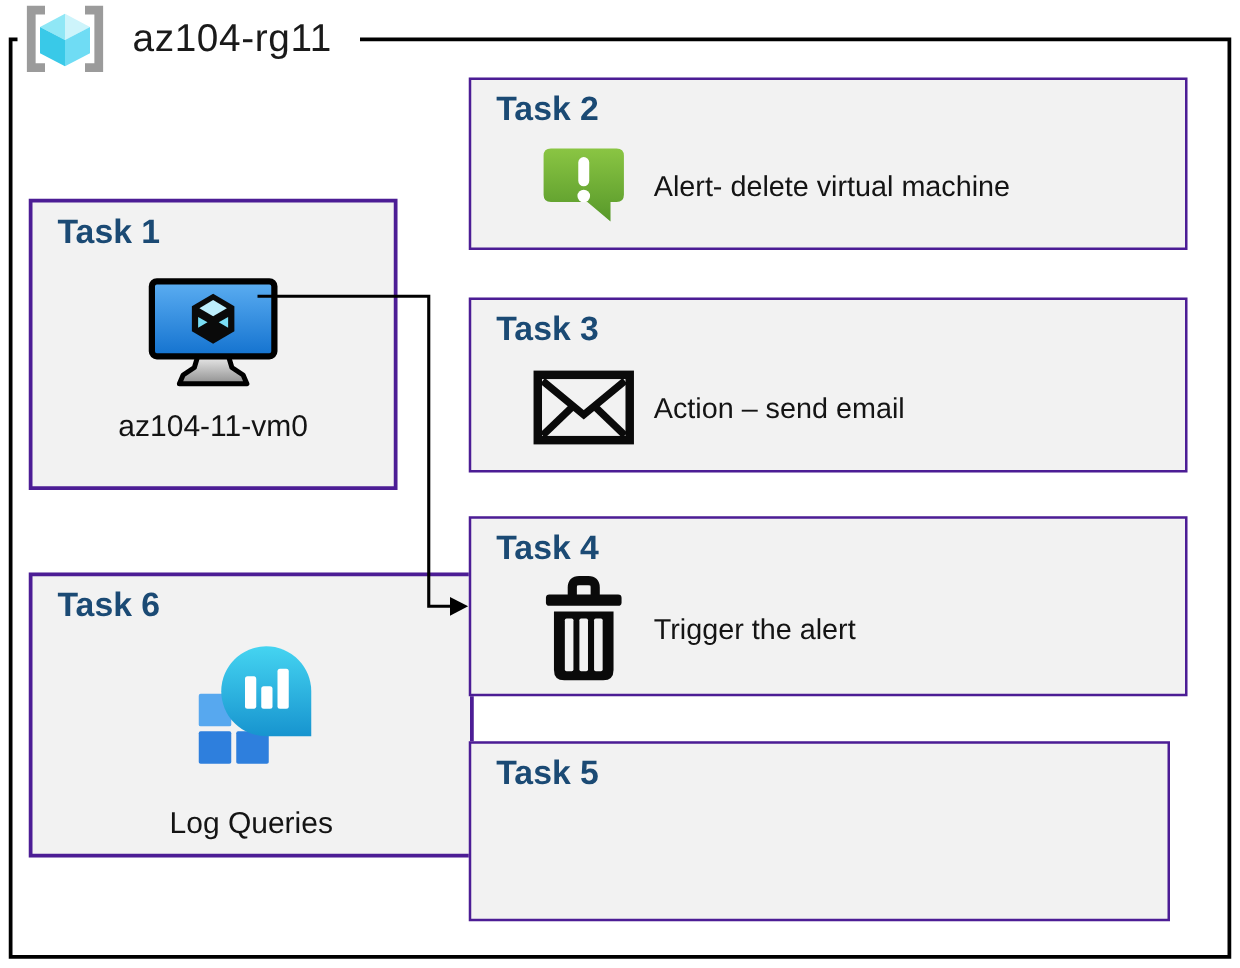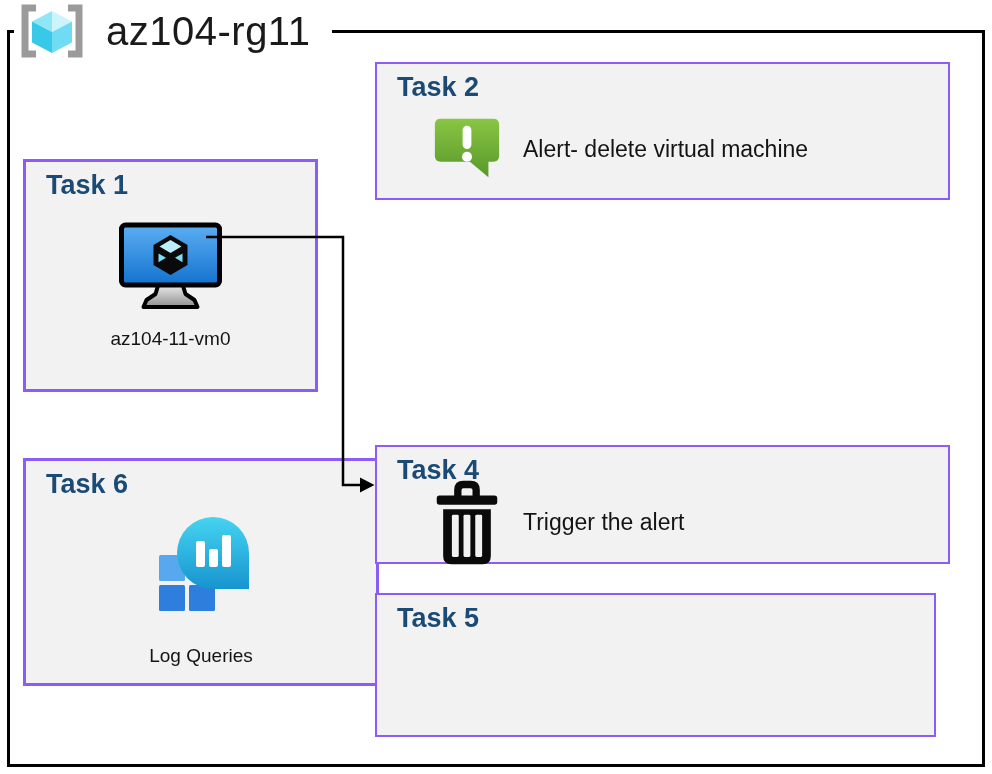--- a/index.html
+++ b/index.html
@@ -9,44 +9,44 @@
   }
   .outer-box {
     position:absolute; left:7px; top:30px; width:978px; height:737px;
     border:3px solid #000; box-sizing:border-box; background:#fff;
   }
   .rg-header {
     position:absolute; left:14px; top:2px; height:58px; z-index:4;
     display:flex; align-items:center; gap:16px;
     background:#ffffff; padding-right:22px;
   }
-  .rg-title { font-size:40px; color:#1a1a1a; letter-spacing:0.5px; }
+  .rg-title { font-size:31px; color:#1a1a1a; letter-spacing:0.5px; }
 
   .task-box {
     position:absolute; background:#f2f2f2; box-sizing:border-box;
-    border:2px solid #8b5cf6; z-index:2;
+    border:2px solid #4c1d95; z-index:2;
   }
   .task-box.left { border-width:3px;margin-top:26px; }
   .task-title {
     position:absolute; left:20px; top:8px;
     font-size:27px; font-weight:700; color:#1b4a74;
   }
   
   .task-row {
     position:absolute; left:34px; right:12px; top:42px; bottom:6px;
     display:flex; align-items:center;
   }
   .icon-cell { width:112px; display:flex; justify-content:center; align-items:center; flex:0 0 112px; }
   .task-desc { font-size:23px; color:#141414; white-space:nowrap; }
 
   
   .center-icon { position:absolute; left:0; right:0; display:flex; justify-content:center; }
   .center-label {
     position:absolute; left:0; right:0; text-align:center;
-    font-size:19px; color:#141414;
+    font-size:24px; color:#141414;
   }
 
   .connector-svg {
     position:absolute; left:0; top:0; z-index:5; pointer-events:none;
   }
 </style>
 </head>
 <body>
 
 <div class="canvas">
@@ -127,22 +127,36 @@
           </defs>
           <path d="M13 7 H67 Q73 7 73 13 V45 Q73 51 67 51 H62 L62 67 L43 51 H13 Q7 51 7 45 V13 Q7 7 13 7 Z" fill="url(#alertgreen)"></path>
           <rect x="35.5" y="14" width="9" height="24" rx="4.5" fill="#ffffff"></rect>
           <circle cx="40" cy="46" r="5.2" fill="#ffffff"></circle>
         </svg>
       </span>
       <span class="task-desc">Alert- delete virtual machine</span>
     </div>
   </div>
 
+  <div class="task-box" style="left:375px; top:238px; width:575px; height:140px;">
+    <span class="task-title">Task 3</span>
+    <div class="task-row">
+      <span class="icon-cell">
+        <svg width="82" height="60" viewBox="0 0 84 62">
+          <rect x="4" y="4" width="76" height="54" fill="#f2f2f2" stroke="#0a0a0a" stroke-width="7"></rect>
+          <path d="M8 9 L42 37 L76 9" fill="none" stroke="#0a0a0a" stroke-width="6"></path>
+          <path d="M8 54 L33 30" fill="none" stroke="#0a0a0a" stroke-width="6"></path>
+          <path d="M76 54 L51 30" fill="none" stroke="#0a0a0a" stroke-width="6"></path>
+        </svg>
+      </span>
+      <span class="task-desc">Action – send email</span>
+    </div>
+  </div>
 
-  <div class="task-box" style="left:375px; top:413px; width:575px; height:119px;margin-top:32px;">
+  <div class="task-box" style="left:375px; top:413px; width:575px; height:144px;">
     <span class="task-title">Task 4</span>
     <div class="task-row">
       <span class="icon-cell">
         <svg width="70" height="88" viewBox="0 0 76 96">
           <path d="M28 19 V12 Q28 6 34 6 H42 Q48 6 48 12 V19" fill="none" stroke="#0a0a0a" stroke-width="8"></path>
           <rect x="5" y="18" width="66" height="10" rx="3" fill="#0a0a0a"></rect>
           <path d="M12 33 H64 V84 Q64 93 55 93 H21 Q12 93 12 84 Z" fill="#0a0a0a"></path>
           <rect x="21.5" y="39" width="7.5" height="46" rx="1.5" fill="#f2f2f2"></rect>
           <rect x="34.2" y="39" width="7.5" height="46" rx="1.5" fill="#f2f2f2"></rect>
           <rect x="47" y="39" width="7.5" height="46" rx="1.5" fill="#f2f2f2"></rect>

